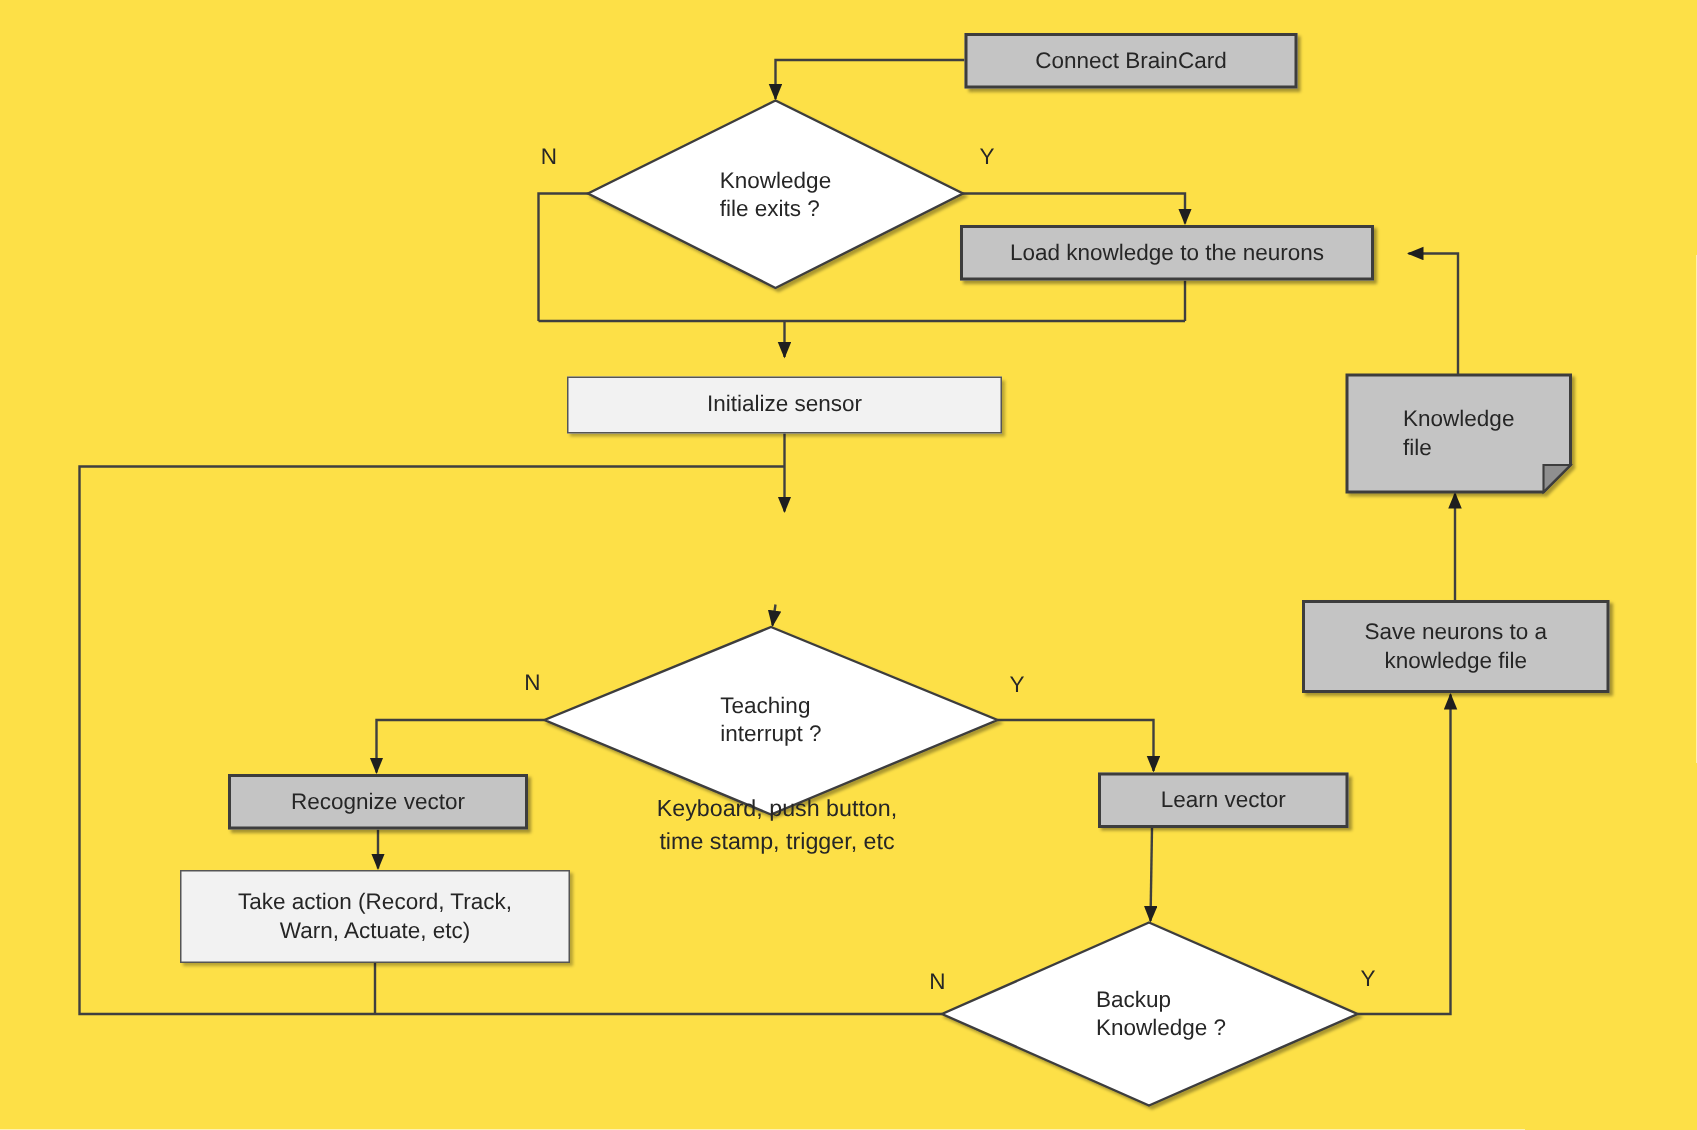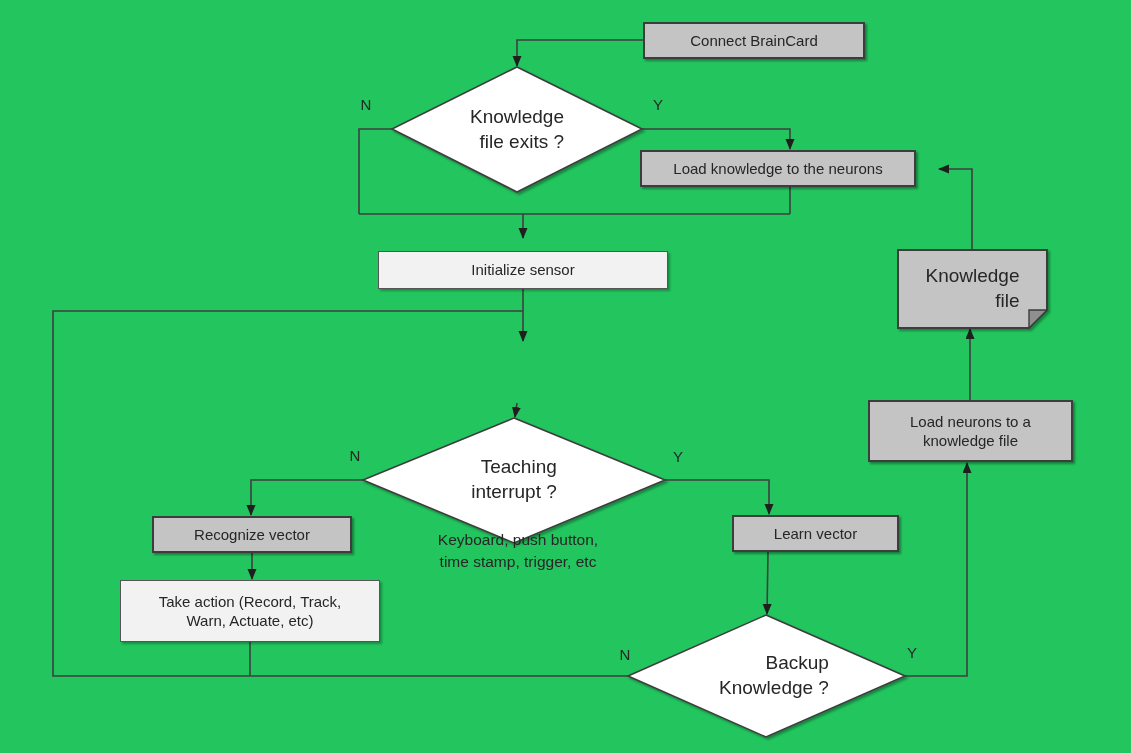--- a/index.html
+++ b/index.html
@@ -1,19 +1,19 @@
 <!DOCTYPE html>
 <html><head>
 <meta charset="utf-8">
 <style>
   html,body{margin:0;padding:0;background:#ffffff;}
   .canvas{
     position:relative;
     width:1131px;height:753px;
-    background:#22c55e;
+    background:#fde047;
     font-family:"Liberation Sans", sans-serif;
     overflow:hidden;
   }
   .layer{position:absolute;left:0;top:0;}
   .box{
     position:absolute;box-sizing:border-box;
     display:flex;align-items:center;justify-content:center;
     text-align:center;white-space:pre-line;
     font-size:15px;line-height:1.3;color:#262626;
   }
@@ -23,22 +23,22 @@
     box-shadow:2px 2px 2px rgba(0,0,0,0.35);
   }
   .light{
     background:#f2f2f2;
     border:1.5px solid #555555;
     box-shadow:2px 2px 2px rgba(0,0,0,0.28);
   }
   .dtext{
     position:absolute;box-sizing:border-box;
     display:flex;align-items:center;justify-content:center;
-    text-align:right;white-space:pre-line;
-    font-size:19px;line-height:1.3;color:#262626;
+    text-align:left;white-space:pre-line;
+    font-size:15px;line-height:1.3;color:#262626;
   }
   .blabel{
     position:absolute;width:28px;text-align:center;
     font-size:15px;color:#262626;
   }
   .note{
     position:absolute;box-sizing:border-box;
     text-align:center;white-space:pre-line;
     font-size:15.5px;line-height:1.4;color:#262626;
   }
@@ -97,21 +97,21 @@
   <div class="box light" style="left:378px;top:239px;width:290px;height:38px;margin-top:12px;">Initialize sensor</div>
 
 
   <div class="box gray" style="left:152px;top:516px;width:200px;height:37px;">Recognize vector</div>
 
   <div class="box light" style="left:120px;top:580px;width:260px;height:62px;">Take action (Record, Track,
 Warn, Actuate, etc)</div>
 
   <div class="box gray" style="left:685px;top:515px;width:167px;height:37px;margin-left:47px;">Learn vector</div>
 
-  <div class="box gray" style="left:868px;top:400px;width:205px;height:62px;">Load neurons to a
+  <div class="box gray" style="left:868px;top:400px;width:205px;height:62px;">Save neurons to a
 knowledge file</div>
 
   <div class="dtext" style="left:432px;top:99px;width:170px;height:62px;">Knowledge
 file exits ?</div>
 
   <div class="dtext" style="left:429px;top:449px;width:170px;height:62px;">Teaching
 interrupt ?</div>
 
   <div class="dtext" style="left:689px;top:645px;width:170px;height:62px;">Backup
 Knowledge ?</div>

